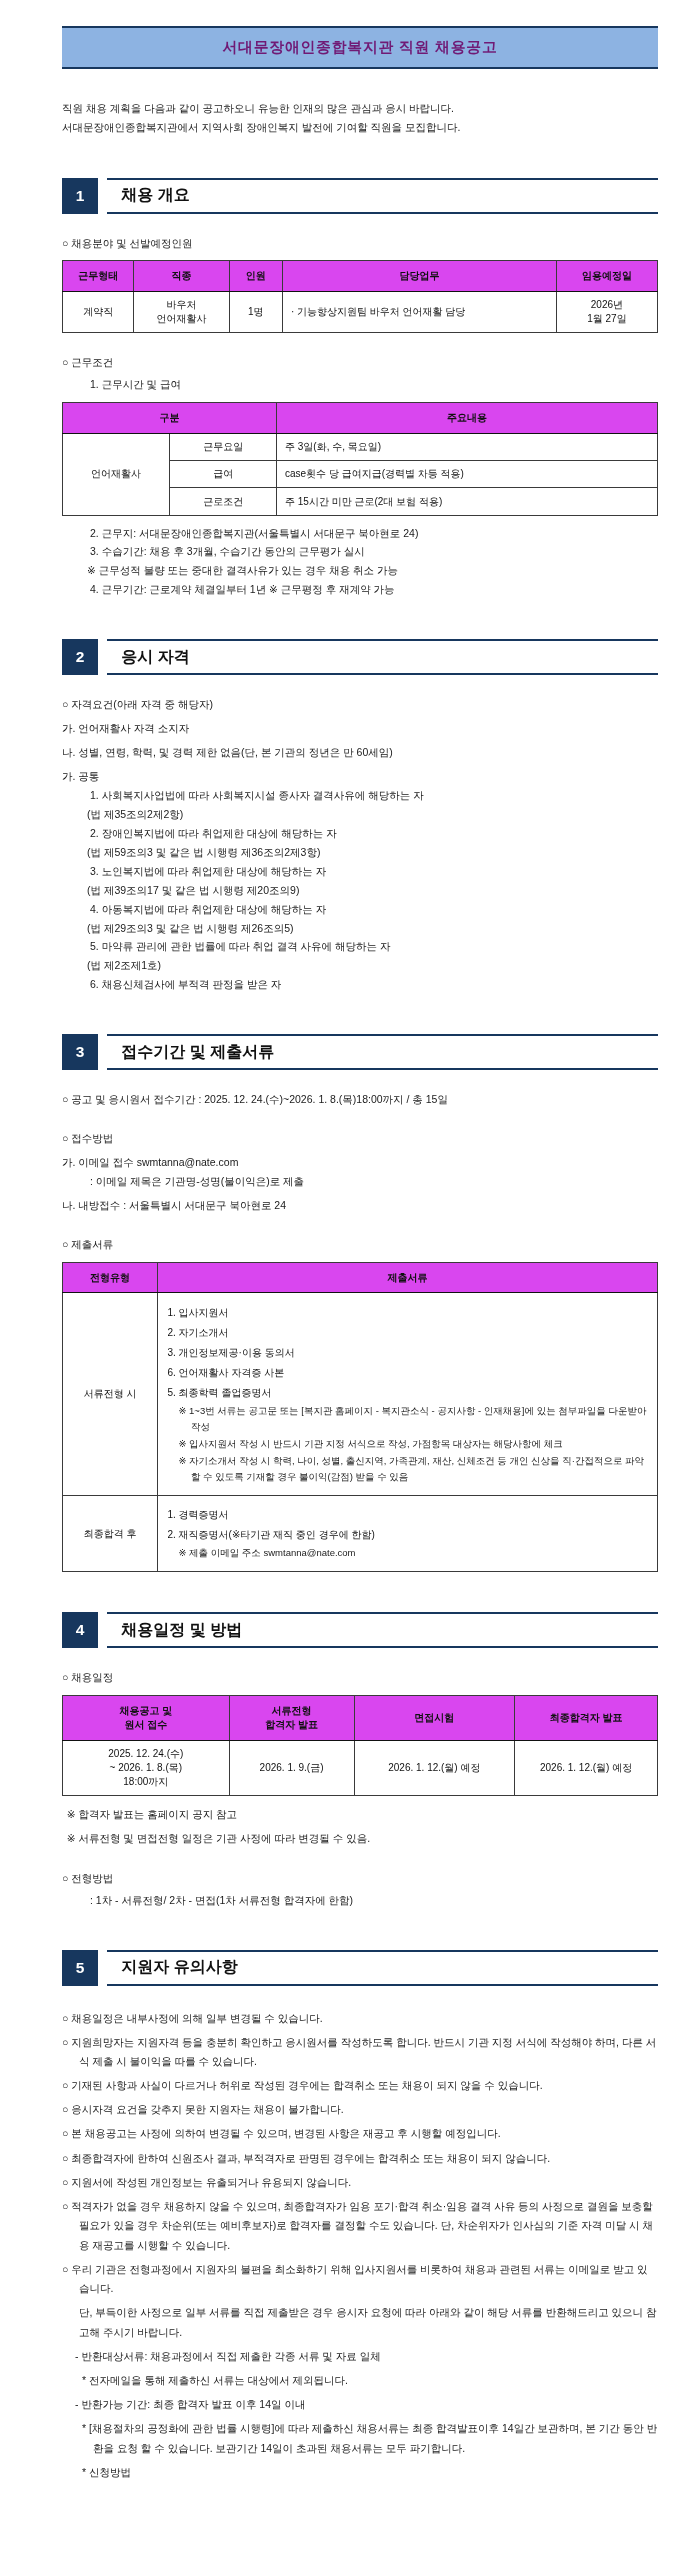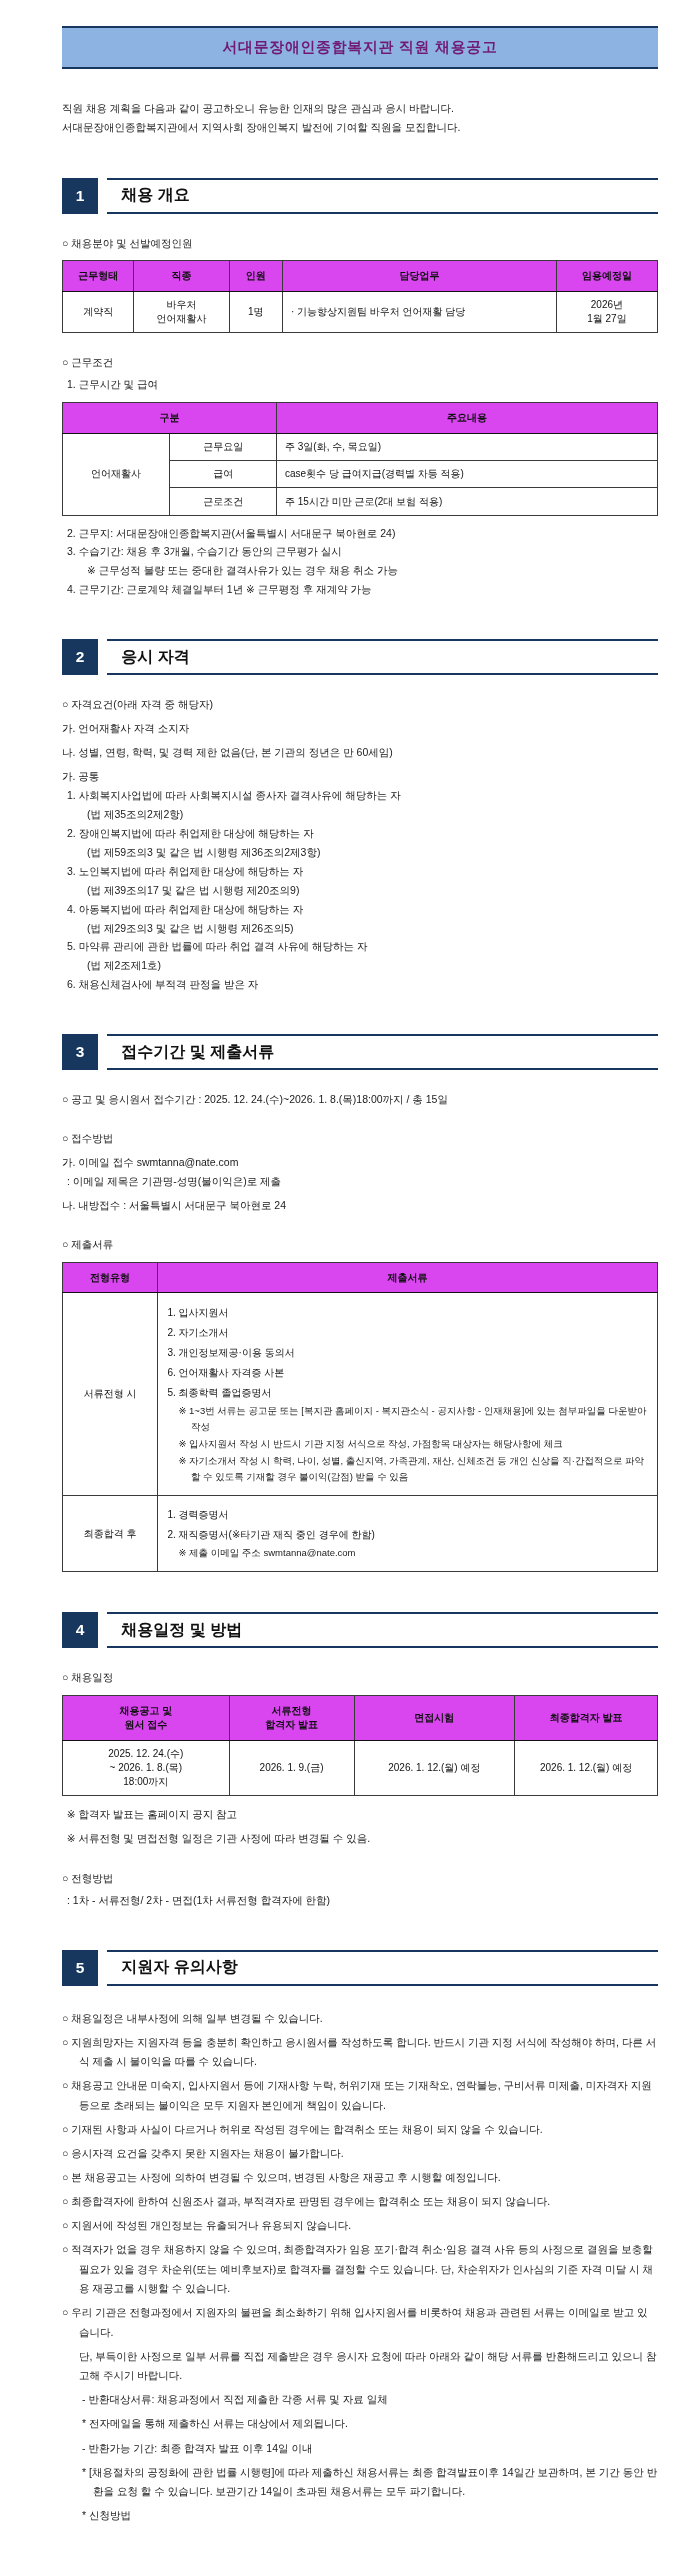--- a/index.html
+++ b/index.html
@@ -39,21 +39,21 @@
   .title-area{
     flex:1;margin-left:9.3px;
     border-top:2.3px solid #17375e;
     border-bottom:2.3px solid #17375e;
     display:flex;align-items:center;
     padding-left:14px;
     font-size:16px;font-weight:bold;color:#111;
   }
   
   .h-line{font-size:10.5px;line-height:1.8;margin-top:20px;}
-  .sub-line{font-size:10.5px;line-height:1.8;margin-left:5px;}
+  .sub-line{font-size:10.5px;line-height:1.8;margin-left:28px;}
   .sub-note{font-size:10.5px;line-height:1.8;margin-left:25px;}
   .tight{margin-top:3.1px;}
   
   table.tbl{
     width:100%;
     border-collapse:collapse;
     margin-top:7.8px;
     font-size:10px;
     color:#111;
   }
@@ -80,21 +80,21 @@
   .doc-note{
     font-size:9.5px;line-height:1.75;color:#222;
     margin-left:11px;padding-left:12.4px;text-indent:-12.4px;
   }
   
   .sched td{padding-top:15.5px;padding-bottom:15.5px;}
   
   .notice{font-size:10.5px;line-height:1.85;margin-top:4.7px;}
   .n-circle{padding-left:17px;text-indent:-17px;}
   .n-cont{margin-left:17px;}
-  .n-dash{margin-left:20px;padding-left:11px;text-indent:-11px;}
+  .n-dash{margin-left:13px;padding-left:11px;text-indent:-11px;}
   .n-star{margin-left:20px;padding-left:11px;text-indent:-11px;}
   .gap-lg{margin-top:23px;}
 </style>
 </head>
 <body>
 
 <div class="page">
 
   <div class="banner">
     <span>서대문장애인종합복지관 직원 채용공고</span>
@@ -294,21 +294,20 @@
   <div class="sub-line tight">: 1차 - 서류전형/ 2차 - 면접(1차 서류전형 합격자에 한함)</div>
 
   <div class="section-header">
     <div class="num-box">5</div>
     <div class="title-area">지원자 유의사항</div>
   </div>
 
   <div class="gap-lg"></div>
   <div class="notice n-circle">○ 채용일정은 내부사정에 의해 일부 변경될 수 있습니다.</div>
   <div class="notice n-circle">○ 지원희망자는 지원자격 등을 충분히 확인하고 응시원서를 작성하도록 합니다. 반드시 기관 지정 서식에 작성해야 하며, 다른 서식 제출 시 불이익을 따를 수 있습니다.</div>
-  <div class="notice n-circle">○ 채용공고 안내문 미숙지, 입사지원서 등에 기재사항 누락, 허위기재 또는 기재착오, 연락불능, 구비서류 미제출, 미자격자 지원 등으로 초래되는 불이익은 모두 지원자 본인에게 책임이 있습니다.</div>
   <div class="notice n-circle">○ 기재된 사항과 사실이 다르거나 허위로 작성된 경우에는 합격취소 또는 채용이 되지 않을 수 있습니다.</div>
   <div class="notice n-circle">○ 응시자격 요건을 갖추지 못한 지원자는 채용이 불가합니다.</div>
   <div class="notice n-circle">○ 본 채용공고는 사정에 의하여 변경될 수 있으며, 변경된 사항은 재공고 후 시행할 예정입니다.</div>
   <div class="notice n-circle">○ 최종합격자에 한하여 신원조사 결과, 부적격자로 판명된 경우에는 합격취소 또는 채용이 되지 않습니다.</div>
   <div class="notice n-circle">○ 지원서에 작성된 개인정보는 유출되거나 유용되지 않습니다.</div>
   <div class="notice n-circle">○ 적격자가 없을 경우 채용하지 않을 수 있으며, 최종합격자가 임용 포기·합격 취소·임용 결격 사유 등의 사정으로 결원을 보충할 필요가 있을 경우 차순위(또는 예비후보자)로 합격자를 결정할 수도 있습니다. 단, 차순위자가 인사심의 기준 자격 미달 시 채용 재공고를 시행할 수 있습니다.</div>
   <div class="notice n-circle">○ 우리 기관은 전형과정에서 지원자의 불편을 최소화하기 위해 입사지원서를 비롯하여 채용과 관련된 서류는 이메일로 받고 있습니다.</div>
   <div class="notice n-cont">단, 부득이한 사정으로 일부 서류를 직접 제출받은 경우 응시자 요청에 따라 아래와 같이 해당 서류를 반환해드리고 있으니 참고해 주시기 바랍니다.</div>
   <div class="notice n-dash">- 반환대상서류: 채용과정에서 직접 제출한 각종 서류 및 자료 일체</div>
   <div class="notice n-star">* 전자메일을 통해 제출하신 서류는 대상에서 제외됩니다.</div>

